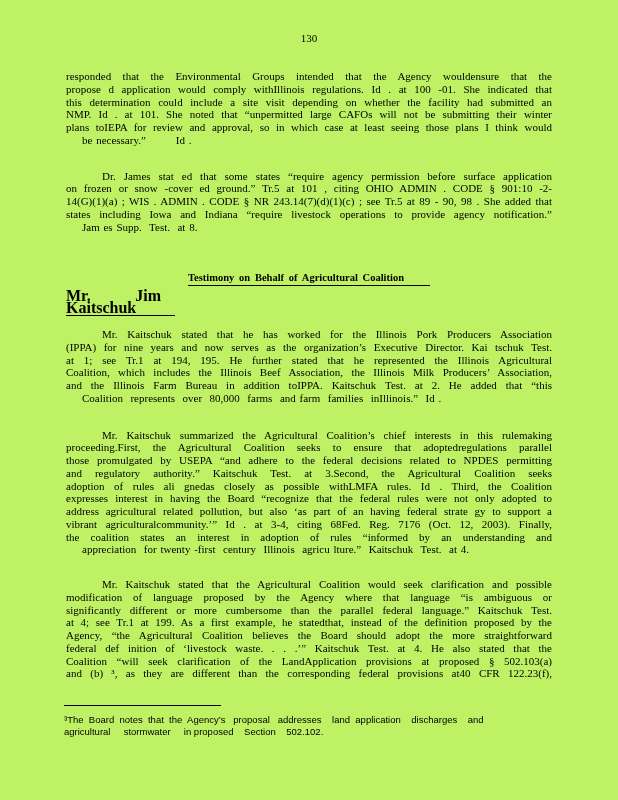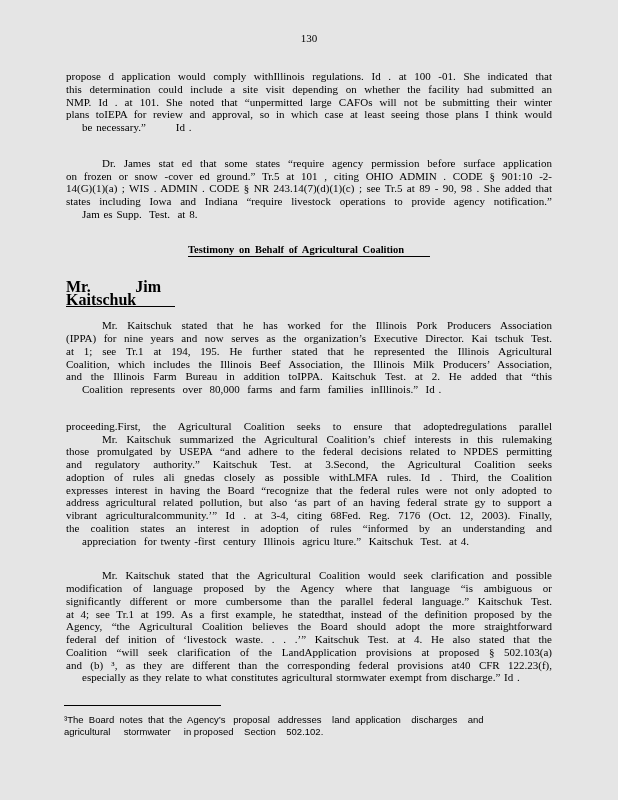--- a/index.html
+++ b/index.html
@@ -1,20 +1,20 @@
 <!DOCTYPE html>
 <html><head>
 <meta charset="utf-8">
 <style>
   html, body { margin: 0; padding: 0; }
   .page {
     position: relative;
     width: 618px;
     height: 800px;
-    background: #e5e5e5;
+    background: #bef264;
     color: #000000;
     font-family: "Liberation Serif", "DejaVu Serif", serif;
     overflow: hidden;
   }
   .page-number {
     position: absolute;
     top: 32px;
     left: 0;
     width: 618px;
     text-align: center;
@@ -37,22 +37,22 @@
   }
   .line.first { text-indent: 36px; }
   .line.last {
     text-align: left;
     text-align-last: left;
     white-space: pre;
     padding-left: 16px;
   }
   
   .doc-body > div:nth-child(1) { margin-bottom: 23px; }
-  .doc-body > div:nth-child(2) { margin-bottom: 22px; }
-  .doc-body > div:nth-child(3) { margin-bottom: 24px; }
+  .doc-body > div:nth-child(2) { margin-bottom: 38px; }
+  .doc-body > div:nth-child(3) { margin-bottom: 4px; }
   .doc-body > div:nth-child(4) { margin-bottom: 12px; }
   .doc-body > div:nth-child(5) { margin-bottom: 24px; }
   .doc-body > div:nth-child(6) { margin-bottom: 22px; }
   .h-center { text-align: center; }
   .h-center .underline-box {
     display: inline-block;
     width: 216px;
     padding-right: 26px;
     border-bottom: 1.5px solid #000;
     font-weight: bold;
@@ -93,20 +93,21 @@
   .fn-line { white-space: pre; }
 </style>
 </head>
 <body>
 
 <div class="page">
   <div class="page-number">130</div>
 
   <div class="doc-body" id="doc-body">
       <div class="para">
+        <div class="line">responded that the Environmental Groups intended that the Agency wouldensure that the</div>
         <div class="line">propose d application would comply withIllinois regulations. Id . at 100 -01. She indicated that</div>
         <div class="line">this determination could include a site visit depending on whether the facility had submitted an</div>
         <div class="line">NMP. Id . at 101. She noted that “unpermitted large CAFOs will not be submitting their winter</div>
         <div class="line">plans toIEPA for review and approval, so in which case at least seeing those plans I think would</div>
         <div class="line last">be necessary.”        Id .</div>
       </div>
       <div class="para">
         <div class="line first">Dr. James stat ed that some states “require agency permission before surface application</div>
         <div class="line">on frozen or snow -cover ed ground.” Tr.5 at 101 , citing OHIO ADMIN . CODE § 901:10 -2-</div>
         <div class="line">14(G)(1)(a) ; WIS . ADMIN . CODE § NR 243.14(7)(d)(1)(c) ; see Tr.5 at 89 - 90, 98 . She added that</div>
@@ -117,41 +118,40 @@
       <div class="h-left"><span class="underline-box">Mr. Jim Kaitschuk</span></div>
       <div class="para">
         <div class="line first">Mr. Kaitschuk stated that he has worked for the Illinois Pork Producers Association</div>
         <div class="line">(IPPA) for nine years and now serves as the organization’s Executive Director. Kai tschuk Test.</div>
         <div class="line">at 1; see Tr.1 at 194, 195. He further stated that he represented the Illinois Agricultural</div>
         <div class="line">Coalition, which includes the Illinois Beef Association, the Illinois Milk Producers’ Association,</div>
         <div class="line">and the Illinois Farm Bureau in addition toIPPA. Kaitschuk Test. at 2. He added that “this</div>
         <div class="line last">Coalition  represents  over  80,000  farms  and farm  families  inIllinois.”  Id .</div>
       </div>
       <div class="para">
+        <div class="line first">Mr. Kaitschuk summarized the Agricultural Coalition’s chief interests in this rulemaking</div>
         <div class="line">proceeding.First, the Agricultural Coalition seeks to ensure that adoptedregulations parallel</div>
-        <div class="line first">Mr. Kaitschuk summarized the Agricultural Coalition’s chief interests in this rulemaking</div>
         <div class="line">those promulgated by USEPA “and adhere to the federal decisions related to NPDES permitting</div>
         <div class="line">and regulatory authority.” Kaitschuk Test. at 3.Second, the Agricultural Coalition seeks</div>
         <div class="line">adoption of rules ali gnedas closely as possible withLMFA rules. Id . Third, the Coalition</div>
         <div class="line">expresses interest in having the Board “recognize that the federal rules were not only adopted to</div>
         <div class="line">address agricultural related pollution, but also ‘as part of an having federal strate gy to support a</div>
         <div class="line">vibrant agriculturalcommunity.’” Id . at 3-4, citing 68Fed. Reg. 7176 (Oct. 12, 2003). Finally,</div>
         <div class="line">the coalition states an interest in adoption of rules “informed by an understanding and</div>
         <div class="line last">appreciation  for twenty -first  century  Illinois  agricu lture.”  Kaitschuk  Test.  at 4.</div>
       </div>
       <div class="para">
         <div class="line first">Mr. Kaitschuk stated that the Agricultural Coalition would seek clarification and possible</div>
         <div class="line">modification of language proposed by the Agency where that language “is ambiguous or</div>
         <div class="line">significantly different or more cumbersome than the parallel federal language.” Kaitschuk Test.</div>
         <div class="line">at 4; see Tr.1 at 199. As a first example, he statedthat, instead of the definition proposed by the</div>
         <div class="line">Agency, “the Agricultural Coalition believes the Board should adopt the more straightforward</div>
         <div class="line">federal def inition of ‘livestock waste. . . .’” Kaitschuk Test. at 4. He also stated that the</div>
         <div class="line">Coalition “will seek clarification of the LandApplication provisions at proposed § 502.103(a)</div>
         <div class="line">and (b) ³, as they are different than the corresponding federal provisions at40 CFR 122.23(f),</div>
-        <div class="line last">especially as they relate to what constitutes agricultural stormwater exempt from discharge.” Id .</div>
       </div>
     </div>
 
   <div class="footnote-area">
     <div class="fn-rule"></div>
     <div class="fn-text" id="footnote">
         <div class="fn-line">³The  Board  notes  that  the  Agency’s   proposal   addresses    land  application    discharges    and</div>
         <div class="fn-line">agricultural     stormwater     in proposed    Section    502.102.</div>
       </div>
   </div>

